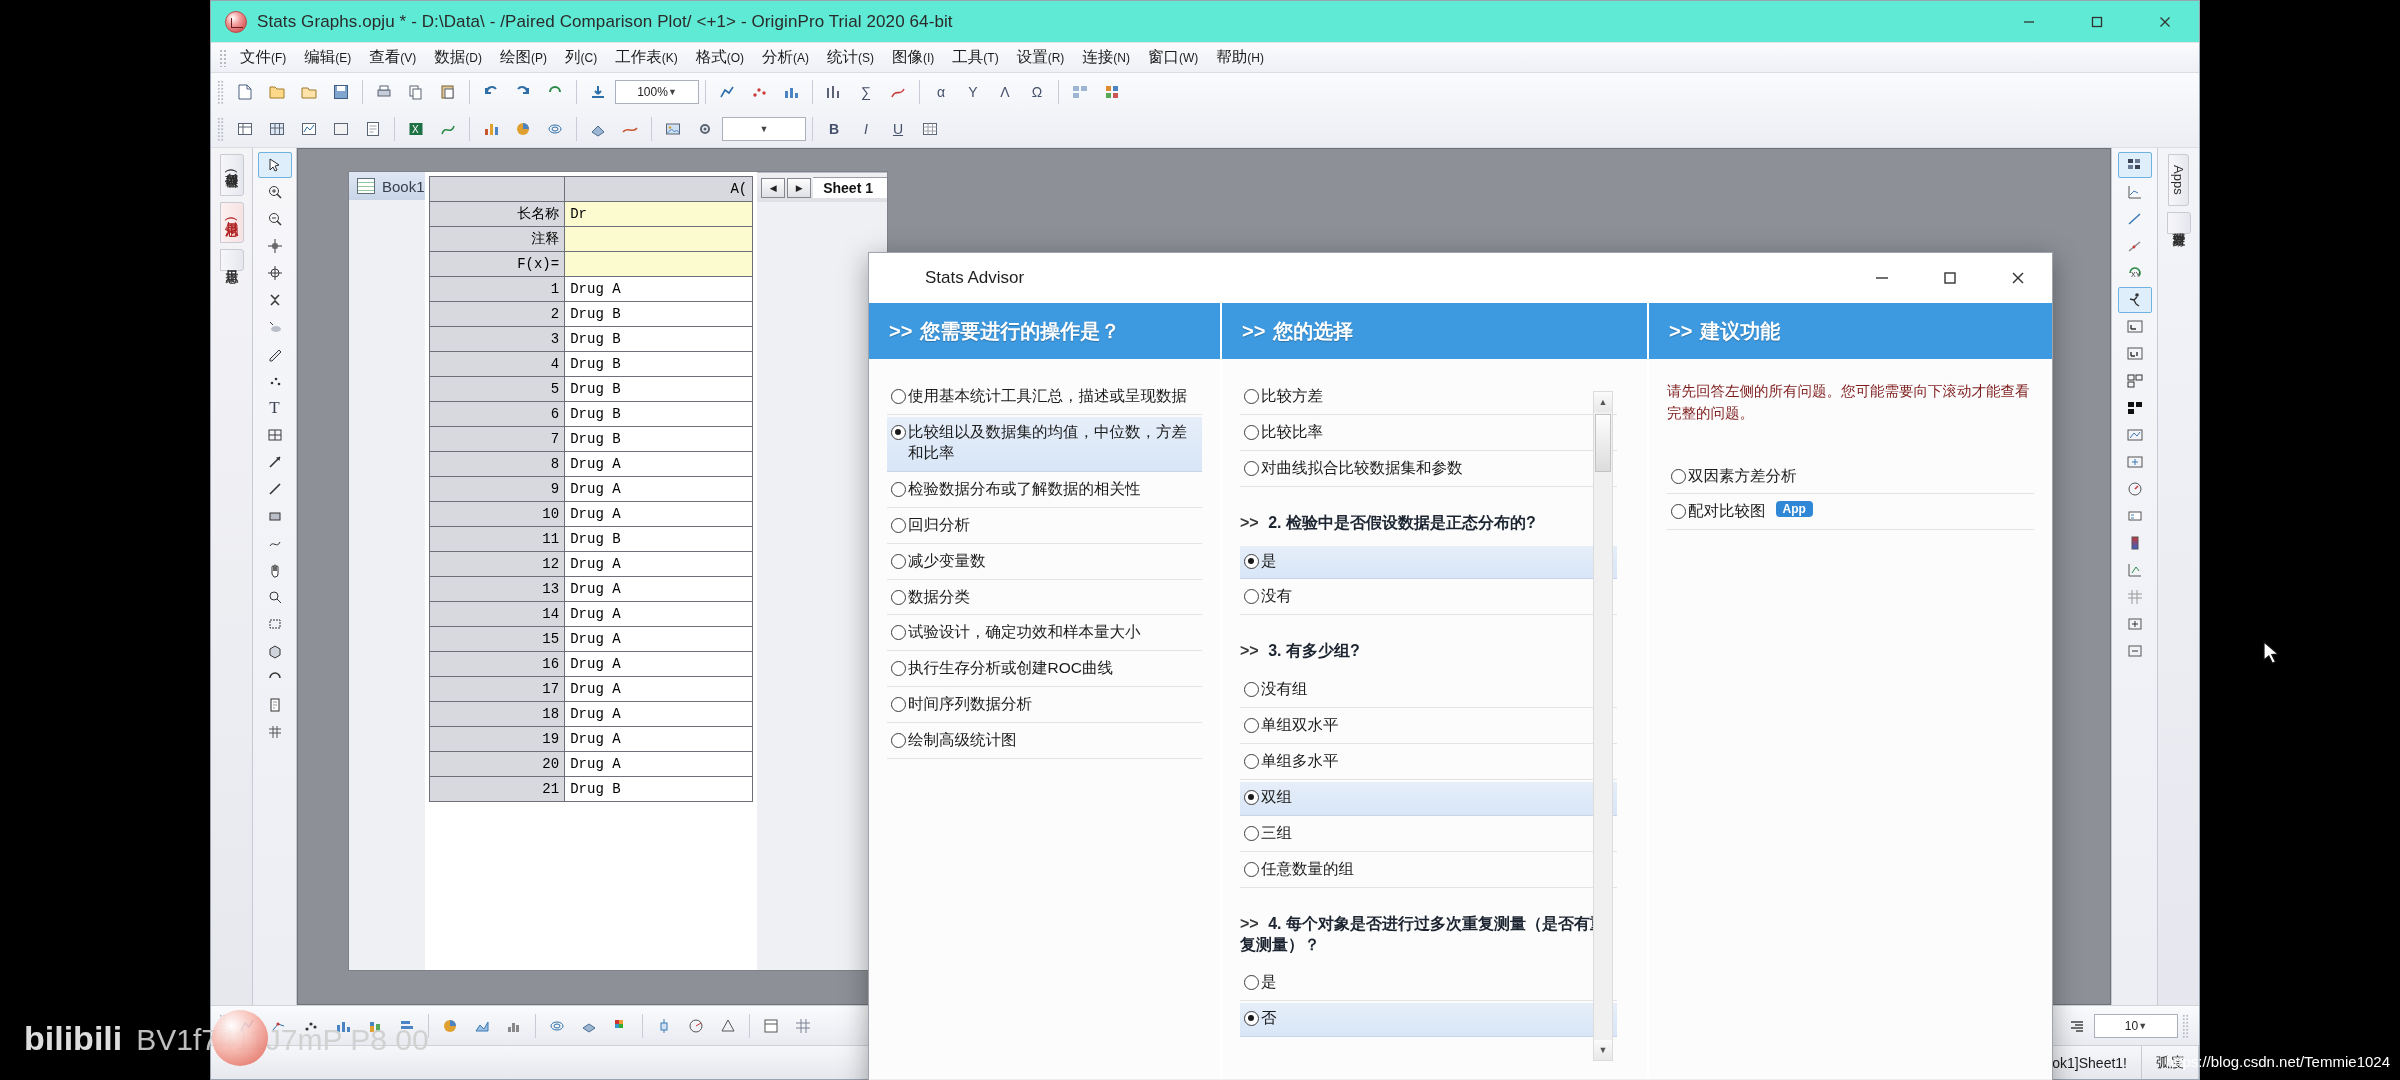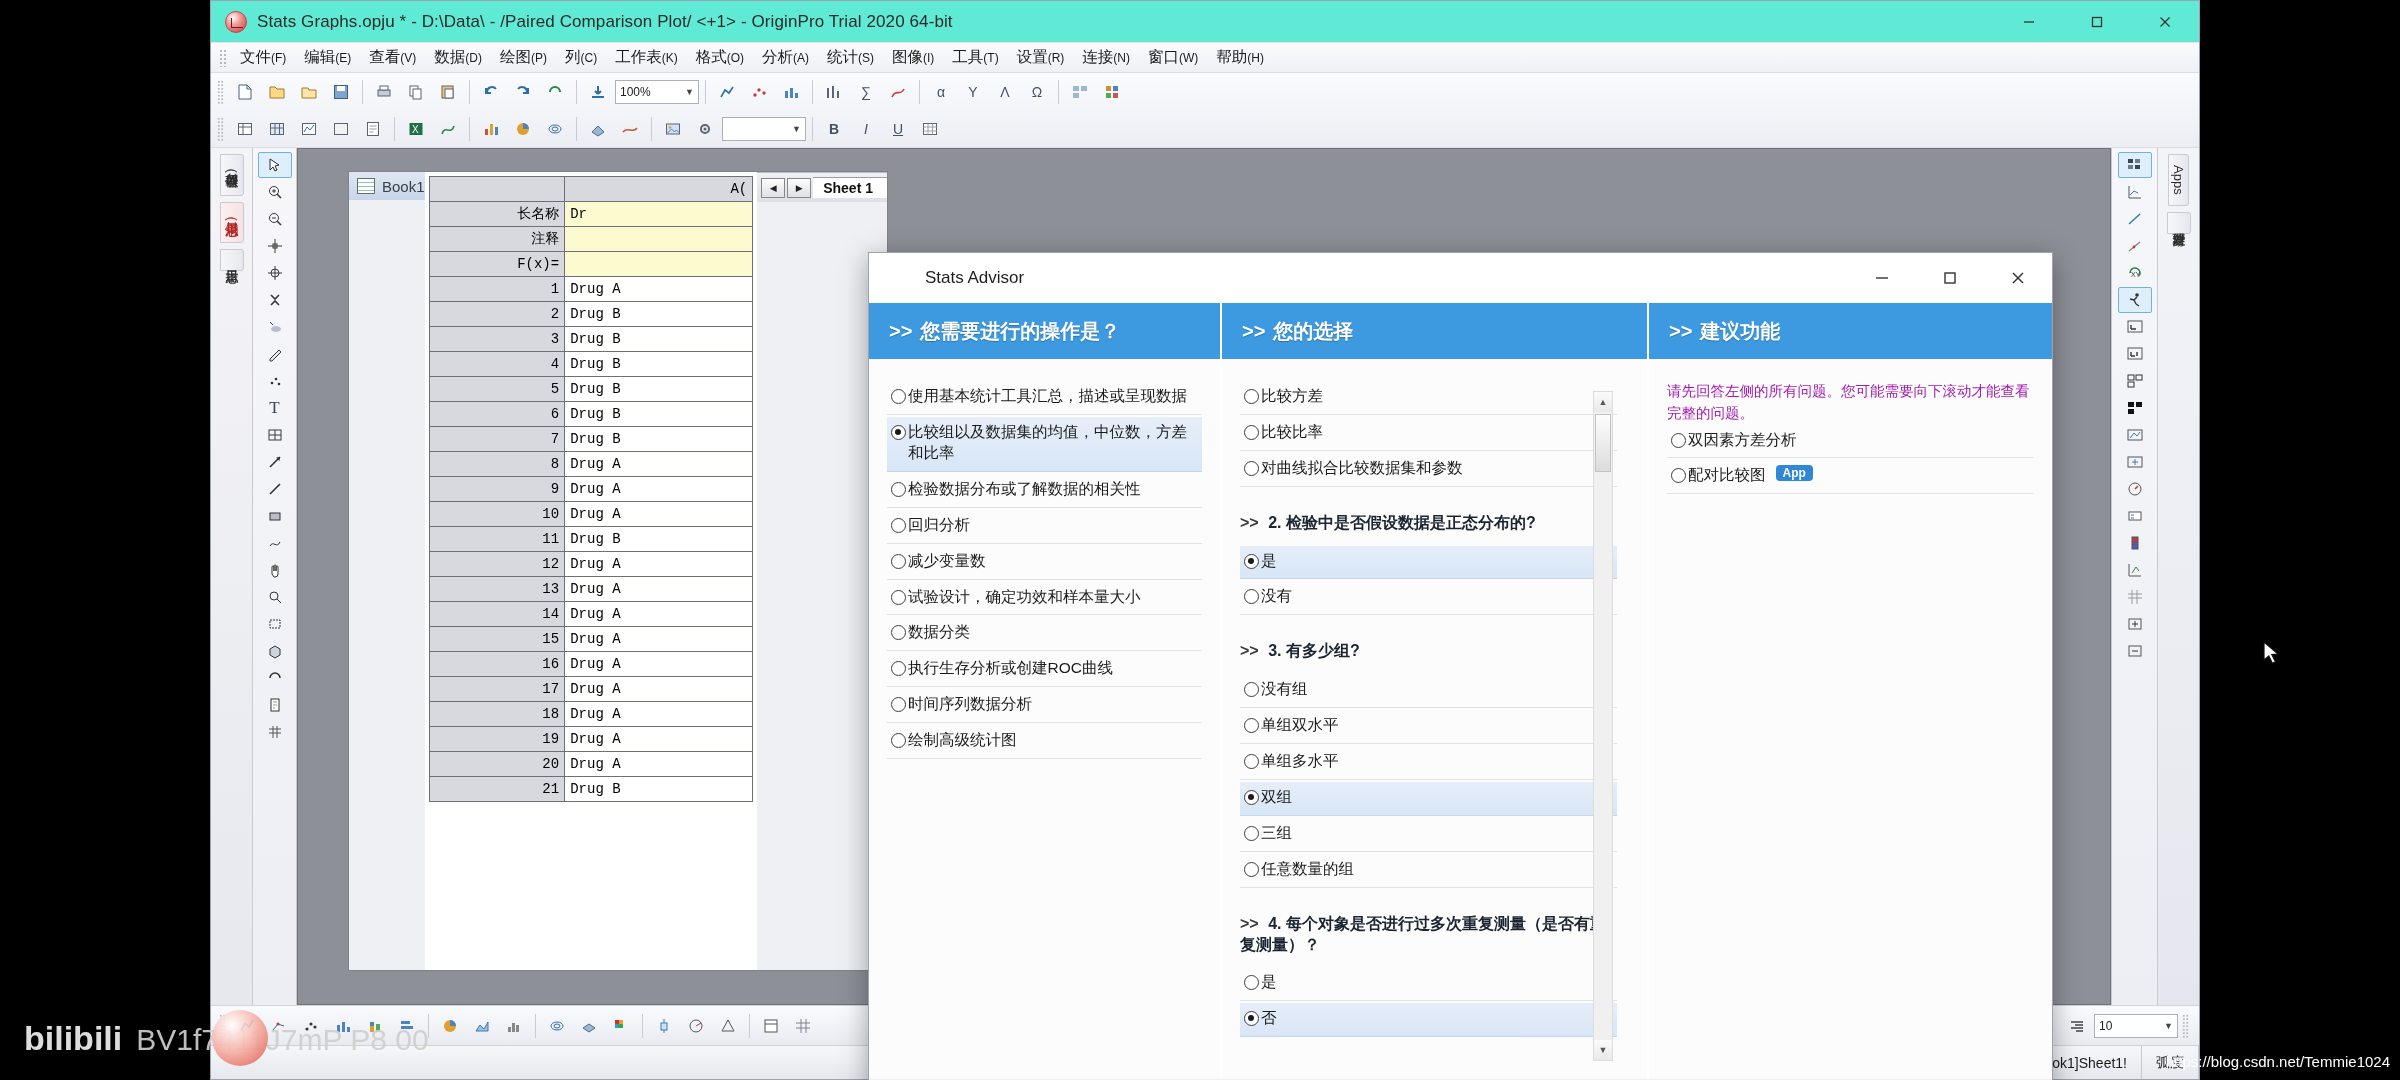--- a/index.html
+++ b/index.html
@@ -64,21 +64,21 @@
      background-image: radial-gradient(#b6b8c2 40%, transparent 41%);
      background-size: 3.5px 3.5px; flex:none; }
   .tb-btn {
     width: 30px; height: 28px; border-radius: 3px; display: flex; align-items: center;
     justify-content: center; color: #45506b; font-size: 14px; flex: none;
     border: 1px solid transparent;
   }
   .tb-sep { width: 1px; height: 24px; background: #c9ccd6; margin: 0 4px; flex:none; }
   .tb-combo {
     height: 24px; min-width: 84px; border: 1px solid #aab0bd; background: #fff;
-    display: flex; align-items: center; justify-content: space-between;
+    display: flex; align-items: center; justify-content: center;
     font-size: 12px; color: #222; padding: 0 4px; flex: none;
   }
   .tb-combo .caret { font-size: 9px; color: #444; }
 
   
   .workspace { flex: 1; display: flex; position: relative; min-height: 0; background: #9b9da4; }
   .left-dock {
     width: 42px; background: linear-gradient(#f4f4f7,#e7e8ee);
     border-right: 1px solid #c8cad2; display: flex; flex-direction: column;
     align-items: center; padding-top: 6px; flex: none;
@@ -205,21 +205,21 @@
   .scrollbar {
     position: absolute; right: 4px; top: 10px; bottom: 8px; width: 20px;
     background: #f0f0f0; border: 1px solid #dcdcdc;
   }
   .sb-arrow { height: 20px; display: flex; align-items: center; justify-content: center;
      background: linear-gradient(#fbfbfb,#e8e8e8); font-size: 9px; color: #555; }
   .sb-thumb { position: absolute; left: 1px; right: 1px; top: 22px; height: 58px;
      background: linear-gradient(#fdfdfd,#dcdcdc); border: 1px solid #c2c2c2; }
   .sb-arrow.bottom { position: absolute; left:0; right:0; bottom: 0; }
 
-  .col3-note { font-size: 14.5px; color: #a21caf; line-height: 1.5; }
+  .col3-note { font-size: 14.5px; color: #7f1d1d; line-height: 1.5; margin-bottom: 36px; }
   .app-badge {
     display: inline-block; background: #2f87d6; color: #fff; font-size: 12px; font-weight: bold;
     border-radius: 4px; padding: 1px 7px; margin-left: 8px; vertical-align: 2px;
   }
   .dlg-footer {
     height: 66px; background: #fcfcfc; display: flex; align-items: center;
     justify-content: flex-start; padding-left: 14px; gap: 26px; flex: none;
     border-top: 1px solid #efefef;
   }
   .footer-spacer { width: 782px; flex: none; }
@@ -843,25 +843,25 @@
                 <div class="opt">
                   <span class="radio"></span>
                   <span class="opt-label">回归分析</span>
                 </div>
                 <div class="opt">
                   <span class="radio"></span>
                   <span class="opt-label">减少变量数</span>
                 </div>
                 <div class="opt">
                   <span class="radio"></span>
-                  <span class="opt-label">试验设计，确定功效和样本量大小</span>
+                  <span class="opt-label">数据分类</span>
                 </div>
                 <div class="opt">
                   <span class="radio"></span>
-                  <span class="opt-label">数据分类</span>
+                  <span class="opt-label">试验设计，确定功效和样本量大小</span>
                 </div>
                 <div class="opt">
                   <span class="radio"></span>
                   <span class="opt-label">执行生存分析或创建ROC曲线</span>
                 </div>
                 <div class="opt">
                   <span class="radio"></span>
                   <span class="opt-label">时间序列数据分析</span>
                 </div>
                 <div class="opt">

